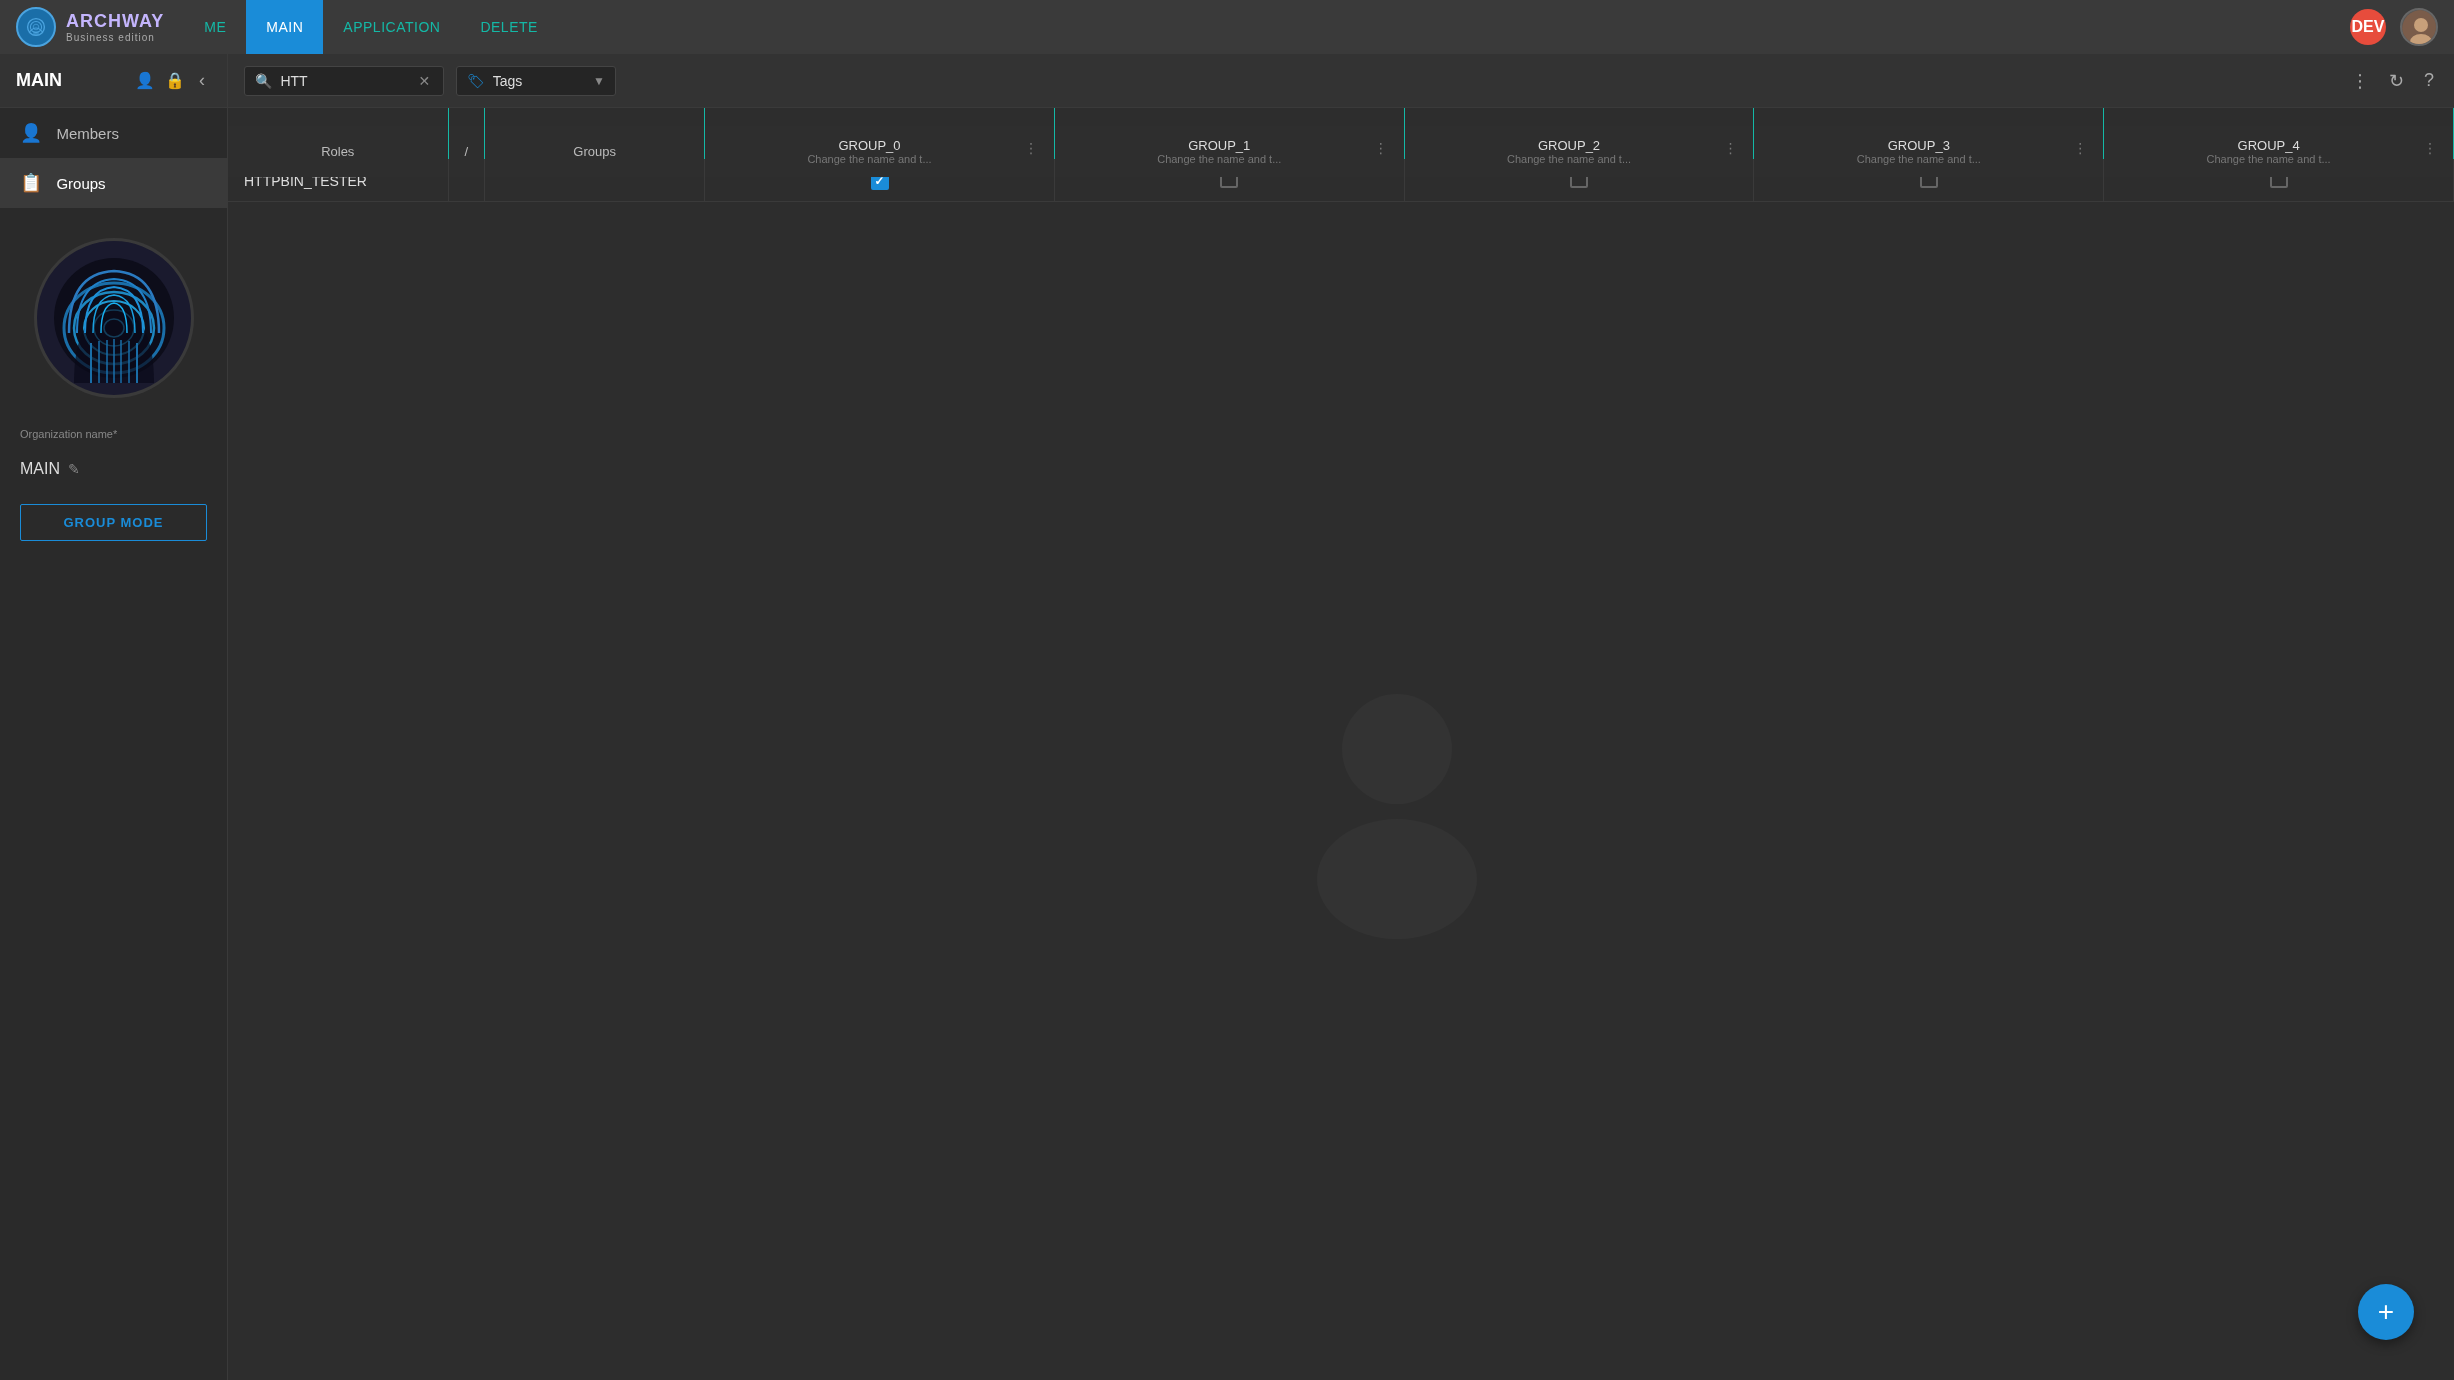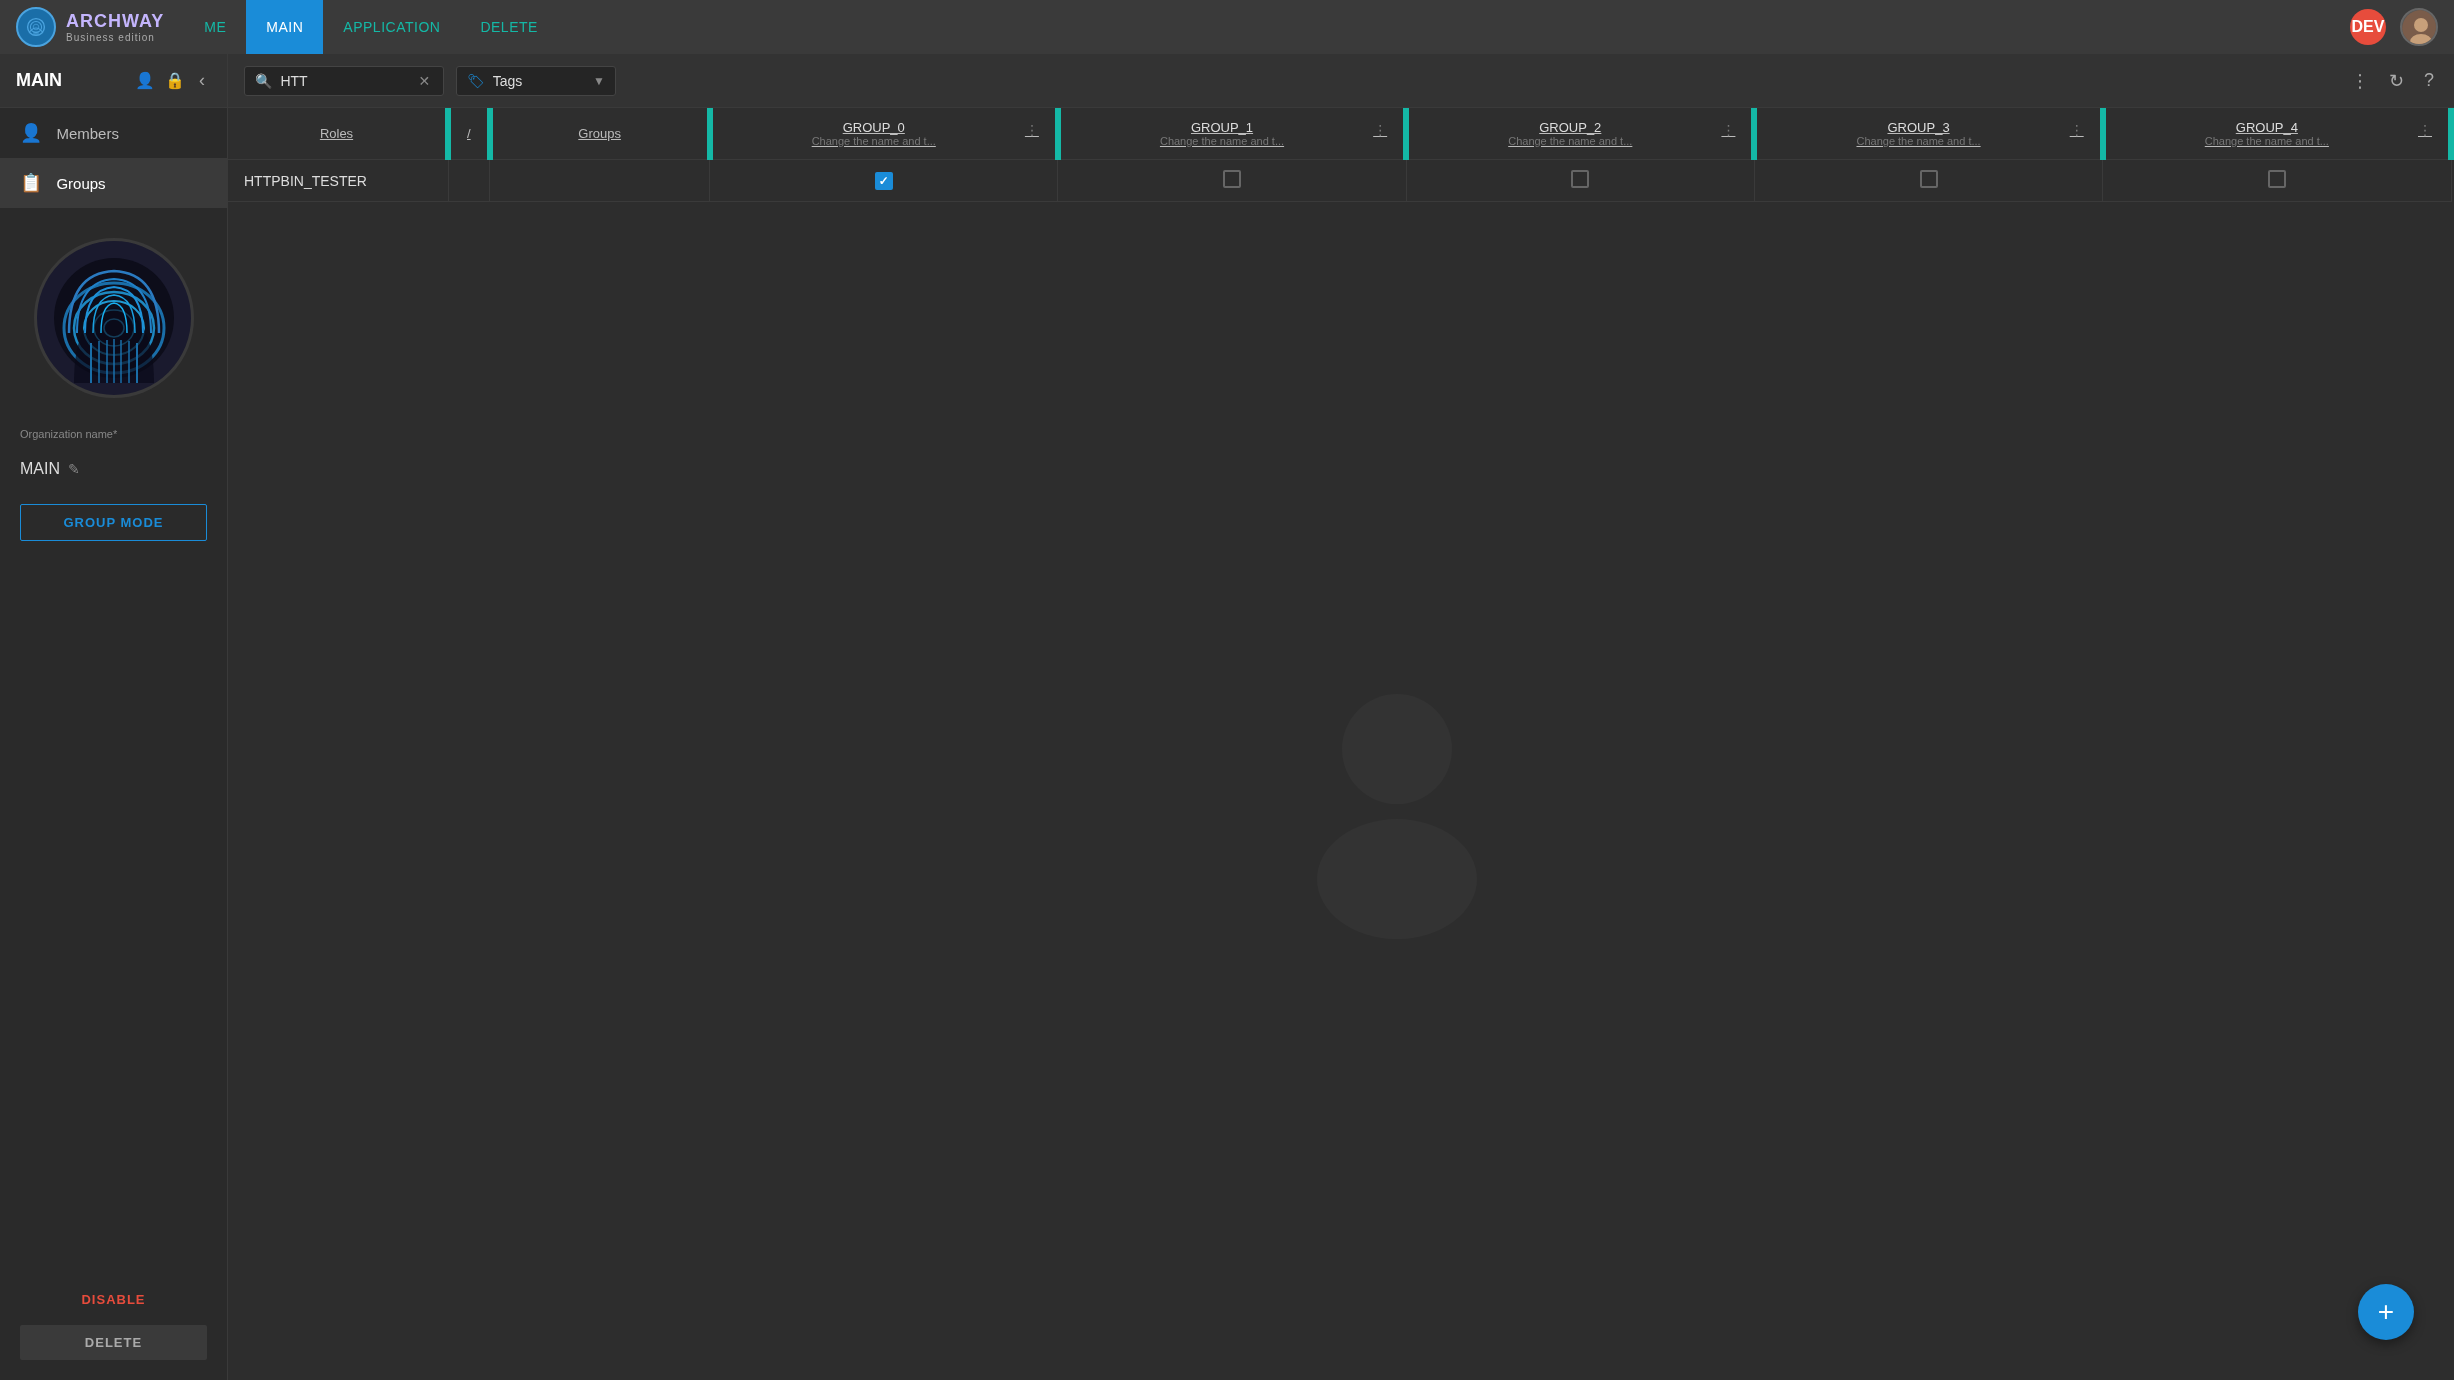--- a/index.html
+++ b/index.html
@@ -298,26 +298,25 @@
       width: 100%;
       border-collapse: collapse;
     }
     .roles-table th {
       background: #2e2e2e;
       color: #bbb;
       font-size: 13px;
       font-weight: 500;
       padding: 12px 16px;
       border-bottom: 1px solid #3a3a3a;
-      border-right: 6px solid #14b8a6;
+      border-right: 1px solid #14b8a6;
       white-space: nowrap;
       position: sticky;
-      top: 0;
+      top: 18px;
       z-index: 2;
-      text-decoration: underline;
     }
     .roles-table th.roles-col {
       width: 220px;
       min-width: 220px;
     }
     .roles-table th.sep-col {
       width: 30px;
       min-width: 30px;
       text-align: center;
     }
@@ -503,24 +502,20 @@
     <div class="org-name-section">
       <div class="org-name-label">Organization name*</div>
       <div class="org-name-row">
         <span class="org-name-value">MAIN</span>
         <span class="edit-icon">✎</span>
       </div>
     </div>
 
     <button class="group-mode-btn">GROUP MODE</button>
 
-    <div class="sidebar-bottom">
-      <div class="disable-btn">DISABLE</div>
-      <div class="delete-btn">DELETE</div>
-    </div>
   </div>
 
   <div class="main-content">
 
     <div class="toolbar">
       <div class="search-box">
         <span class="search-icon">🔍</span>
         <input type="text" value="HTT" placeholder="Search" style="">
         <span class="clear-icon">✕</span>
       </div>

